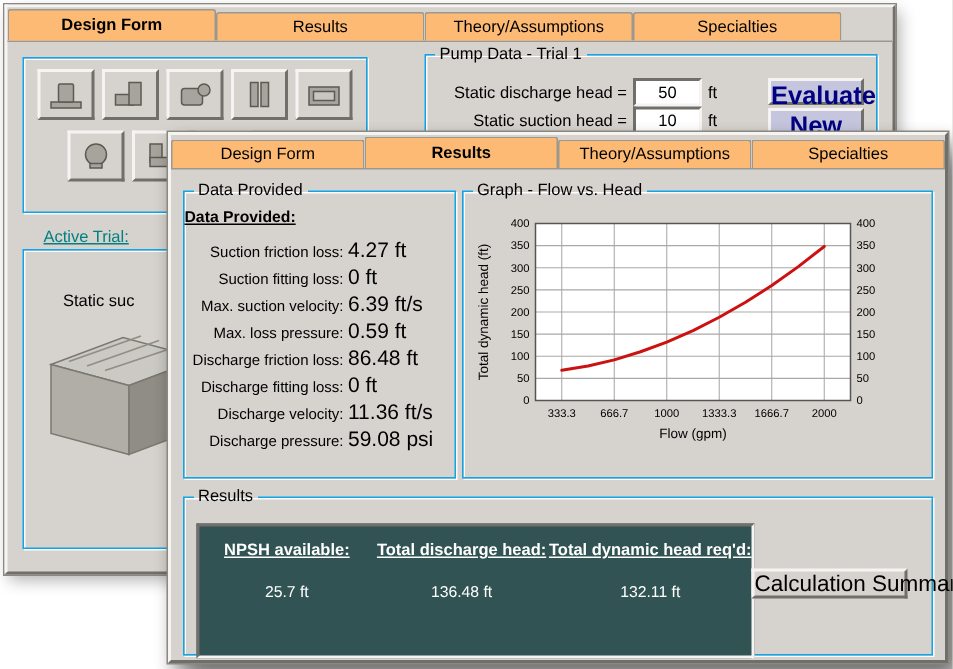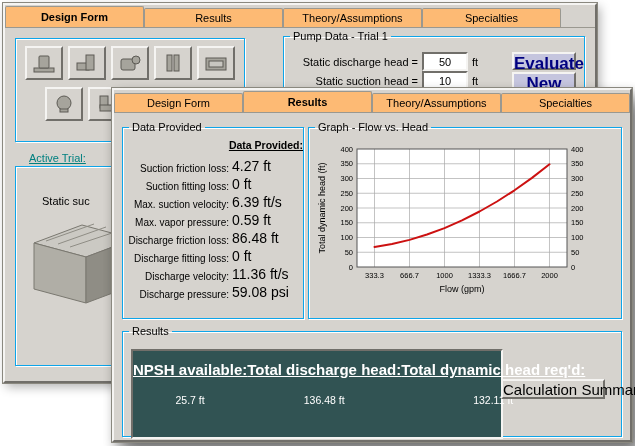--- a/index.html
+++ b/index.html
@@ -67,39 +67,39 @@
   .active-trial{
     position:absolute;left:24px;top:124px;font-weight:normal;text-decoration:underline;
     color:var(--active-trial-color,#008080);
   }
   .schematic{left:10px;top:138px;width:230px;height:198px;}
   .static-suc{position:absolute;left:26px;top:28px;white-space:nowrap;}
   .tank-svg{position:absolute;left:8px;top:46px;}
   
   .dp-group{left:8px;top:8px;width:180px;height:196px;}
   .dp-heading{
-    text-align:right;font-weight:bold;text-decoration:underline;
+    text-align:left;font-weight:bold;text-decoration:underline;
     font-size:10.5px;margin-top:6px;
   }
   .dp-rows{margin-top:5px;}
   .dp-row{display:flex;height:18px;align-items:flex-end;}
   .dp-label{flex:0 0 106px;text-align:right;font-size:10px;white-space:nowrap;}
   .dp-value{margin-left:3px;font-size:14px;white-space:nowrap;}
   .graph-group{left:194px;top:8px;width:312px;height:196px;}
   .chart{position:absolute;left:4px;top:8px;}
   svg text{font-family:"Liberation Sans","DejaVu Sans",sans-serif;fill:#000;}
   .res-group{left:8px;top:212px;width:498px;height:110px;}
   .results-panel{
     position:absolute;left:8px;top:12px;width:368px;height:86px;
     background:var(--results-panel-bg,#315353);
     border:2px solid;border-color:#716f6a #f5f4f2 #f5f4f2 #716f6a;
     display:flex;color:#fff;
   }
   .rp-col{flex:1;text-align:center;padding-top:10px;}
-  .rp-header{font-weight:bold;text-decoration:underline;font-size:15px;white-space:nowrap;}
+  .rp-header{font-weight:bold;text-decoration:underline;font-size:11px;white-space:nowrap;}
   .rp-value{margin-top:16px;font-size:10.5px;}
   .report-btn{
     position:absolute;left:378px;top:42px;width:104px;height:20px;
     font-size:15px;padding:0;white-space:nowrap;
   }
 </style>
 </head>
 <body>
 
 <div class="win design-win">
@@ -230,21 +230,21 @@
         </div>
         <div class="dp-row">
           <span class="dp-label">Suction fitting loss:</span>
           <span class="dp-value">0 ft</span>
         </div>
         <div class="dp-row">
           <span class="dp-label">Max. suction velocity:</span>
           <span class="dp-value">6.39 ft/s</span>
         </div>
         <div class="dp-row">
-          <span class="dp-label">Max. vapor pressure:</span>
+          <span class="dp-label">Max. loss pressure:</span>
           <span class="dp-value">0.59 ft</span>
         </div>
         <div class="dp-row">
           <span class="dp-label">Discharge friction loss:</span>
           <span class="dp-value">86.48 ft</span>
         </div>
         <div class="dp-row">
           <span class="dp-label">Discharge fitting loss:</span>
           <span class="dp-value">0 ft</span>
         </div>

